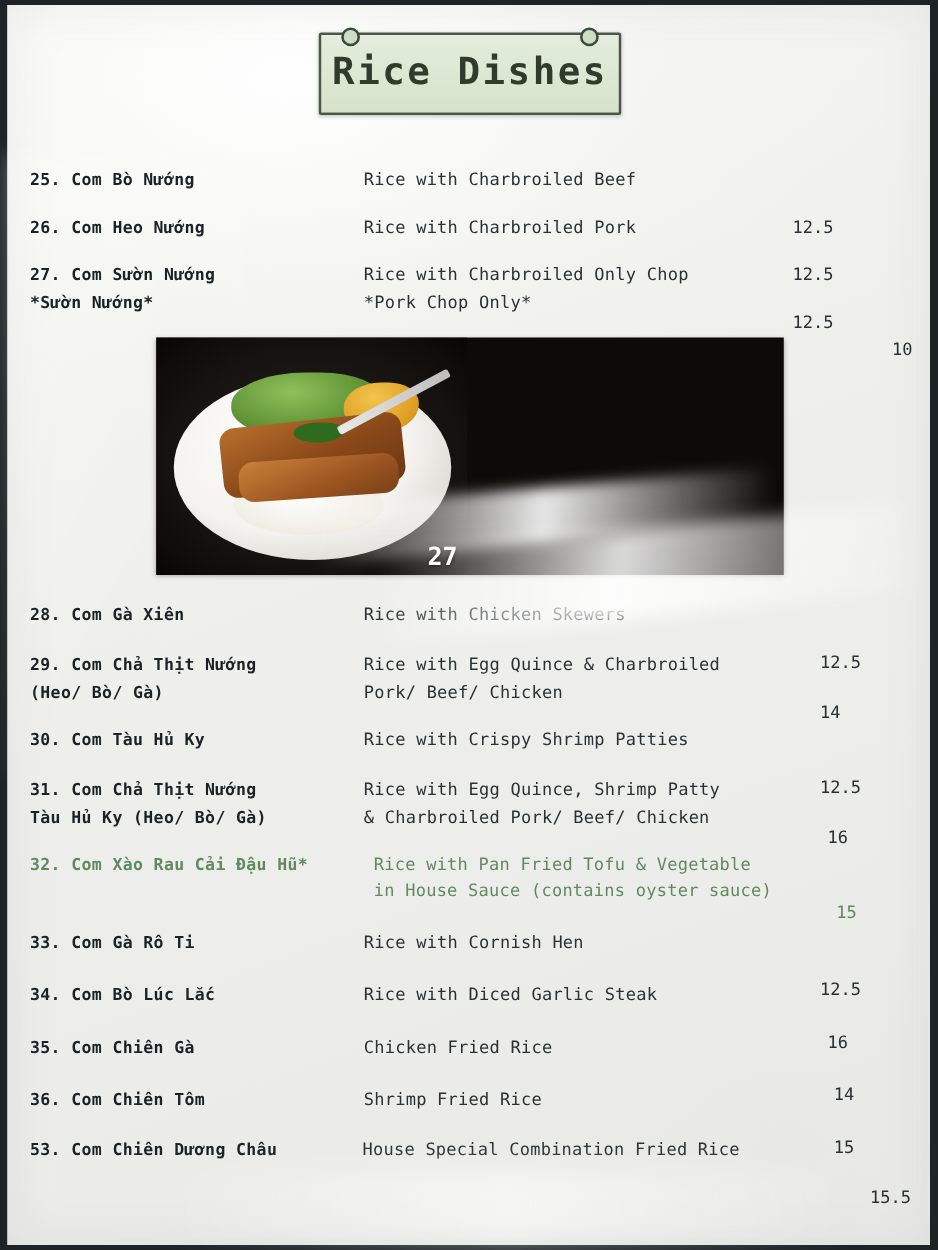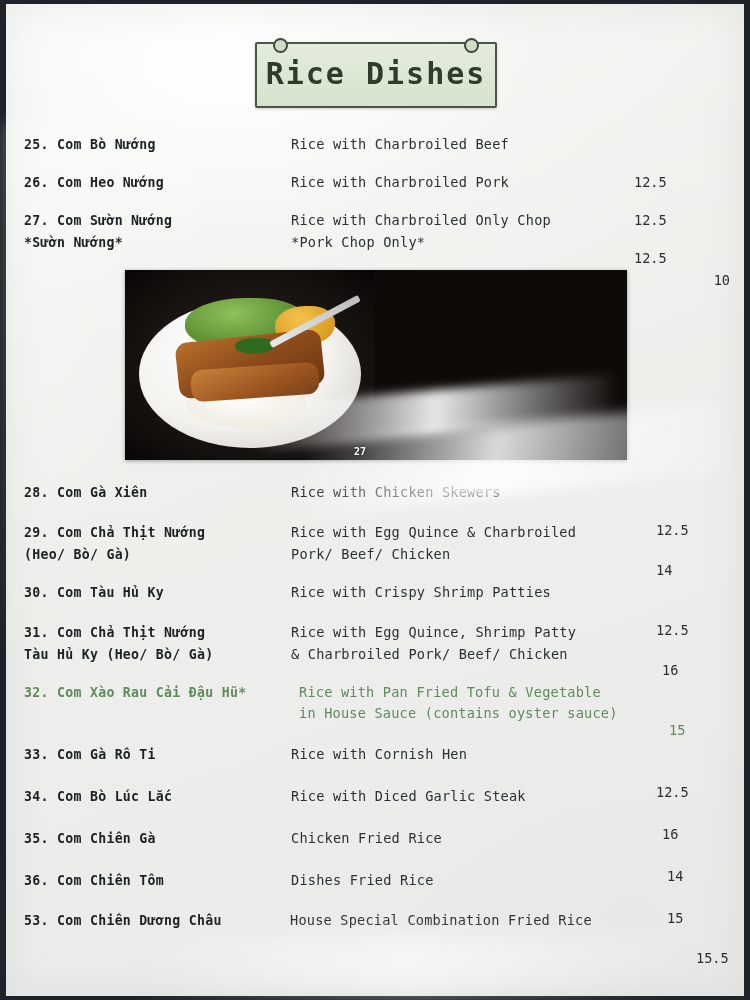--- a/index.html
+++ b/index.html
@@ -57,21 +57,20 @@
   .title-plaque {
     position: absolute;
     left: 249px;
     top: 22px;
     width: 238px;
     height: 62px;
     background: linear-gradient(180deg, #e4ecdd 0%, #dde8d4 50%, #d6e2cb 100%);
     border: 2px solid #4a5748;
     border-radius: 2px;
     box-shadow: 0 1px 3px rgba(0,0,0,0.18);
-    margin-top: 16px;
   }
   .plaque-pin {
     position: absolute;
     width: 11px;
     height: 11px;
     border: 2px solid #3c4a3a;
     border-radius: 50%;
     background: #cfdcc6;
     top: -6px;
   }
@@ -156,21 +155,21 @@
     height: 190px;
     overflow: hidden;
   }
   .photo.left { left: 0; width: 249px; }
   .photo.right { left: 253px; width: 249px; }
   .photo-num {
     position: absolute;
     bottom: 3px;
     right: 8px;
     color: #fff;
-    font-size: 10px;
+    font-size: 20px;
     font-weight: bold;
     text-shadow: 0 0 3px rgba(0,0,0,0.9);
     z-index: 6;
   }
   
   .plate {
     position: absolute;
     border-radius: 50%;
     background: radial-gradient(ellipse at 40% 35%, #ffffff 0%, #f3f2ee 55%, #d9d7d0 80%, #bdbbb4 100%);
   }
@@ -345,21 +344,21 @@
   </div>
 
   <div class="menu-item" style="top:824px;">
     <div class="col-name">35. Com Chiên Gà</div>
     <div class="col-desc">Chicken Fried Rice</div>
     <div class="col-price" style="left:661px;">14</div>
   </div>
 
   <div class="menu-item" style="top:866px;">
     <div class="col-name">36. Com Chiên Tôm</div>
-    <div class="col-desc">Dishes Fried Rice</div>
+    <div class="col-desc">Shrimp Fried Rice</div>
     <div class="col-price" style="left:661px;">15</div>
   </div>
 
   <div class="menu-item" style="top:906px;">
     <div class="col-name" style="width:272px;">53. Com Chiên Dương Châu</div>
     <div class="col-desc" style="left:284px; width:400px;">House Special Combination Fried Rice</div>
     <div class="col-price" style="left:690px;">15.5</div>
   </div>
 
   <div class="gloss1"></div>

